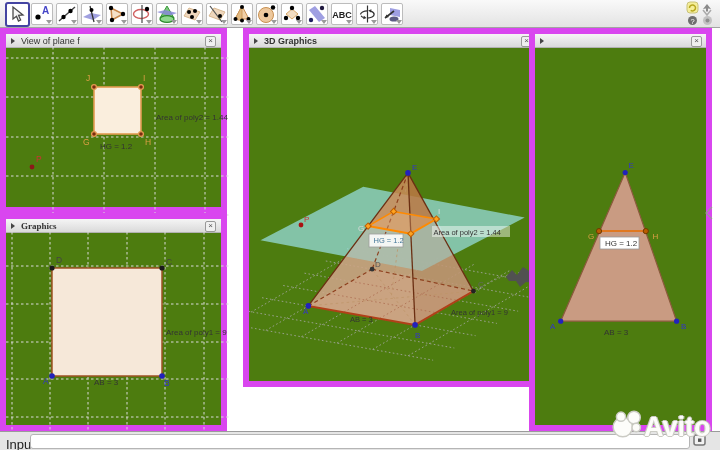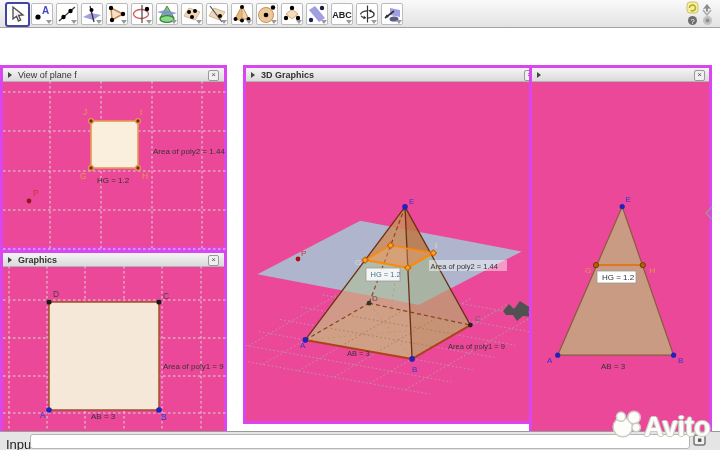--- a/index.html
+++ b/index.html
@@ -7,21 +7,21 @@
        font-family:"Liberation Sans",sans-serif;background:#ffffff;}
   .abs{position:absolute;}
   #toolbar{left:0;top:0;width:720px;height:27px;
     background:linear-gradient(#f9f9f9,#e3e3e3);border-bottom:1px solid #a3a3a3;}
   .tbtn{position:absolute;top:3px;width:20px;height:20px;background:#fff;
         border:1px solid #bcbcbc;border-radius:2px;}
   .tsel{top:2px;width:21px;height:21px;border:2px solid #4444a2;border-radius:3px;}
   .drop{position:absolute;right:0px;bottom:0px;width:0;height:0;
         border-left:3px solid transparent;border-right:3px solid transparent;
         border-top:4px solid #9a9a9a;}
-  .panel{position:absolute;background:#ec4899;border:3px solid #d946ef;box-sizing:border-box;margin-top:37px;}
+  .panel{position:absolute;background:#4d7c0f;border:6px solid #d946ef;box-sizing:border-box;}
   .ptitle{position:absolute;left:0;top:0;right:0;height:13px;
     background:linear-gradient(#f5f5f5,#dadada);border-bottom:1px solid #b2b2b2;
     font-size:9px;color:#333;}
   .ptitle .tri{position:absolute;left:5px;top:4px;width:0;height:0;
     border-top:3px solid transparent;border-bottom:3px solid transparent;
     border-left:4px solid #444;}
   .ptitle .txt{position:absolute;left:15px;top:2px;}
   .ptitle .cls{position:absolute;top:2px;width:9px;height:9px;border:1px solid #999;
     border-radius:2px;background:#f0f0f0;color:#555;font-size:8px;line-height:8px;
     text-align:center;}
@@ -210,21 +210,21 @@
     </g>
     <circle cx="26" cy="120" r="2.4" fill="#8b1a1a"></circle>
     <text x="30" y="115" font-size="8.5" fill="#cc3333" font-family="Liberation Sans">P</text>
     <text x="150" y="72.5" font-size="8" fill="#333" font-family="Liberation Sans">Area of poly2 = 1.44</text>
     <text x="94" y="102" font-size="8" fill="#333" font-family="Liberation Sans">HG = 1.2</text>
   </svg>
 </div>
 <div id="panel2" class="panel" style="left:0;top:213px;width:227px;height:218px;">
   <div class="ptitle">
       <div class="tri"></div>
-      <div class="txt" style="font-weight:bold;">Graphics</div>
+      <div class="txt" style="font-weight:bold;font-family:Liberation Serif, serif;">Graphics</div>
     <div class="cls" style="right:5px;">×</div>
     </div>
   <svg class="abs" style="left:0;top:13px;" width="225" height="203" id="svg2">
     <g stroke="#d9d9d9" stroke-width="1" stroke-dasharray="2.5,2.5">
       <line x1="6" y1="0" x2="6" y2="203"></line>
         <line x1="44" y1="0" x2="44" y2="203"></line>
       <line x1="82" y1="0" x2="82" y2="203"></line>
         <line x1="121" y1="0" x2="121" y2="203"></line>
       <line x1="159" y1="0" x2="159" y2="203"></line>
         <line x1="198" y1="0" x2="198" y2="203"></line>

